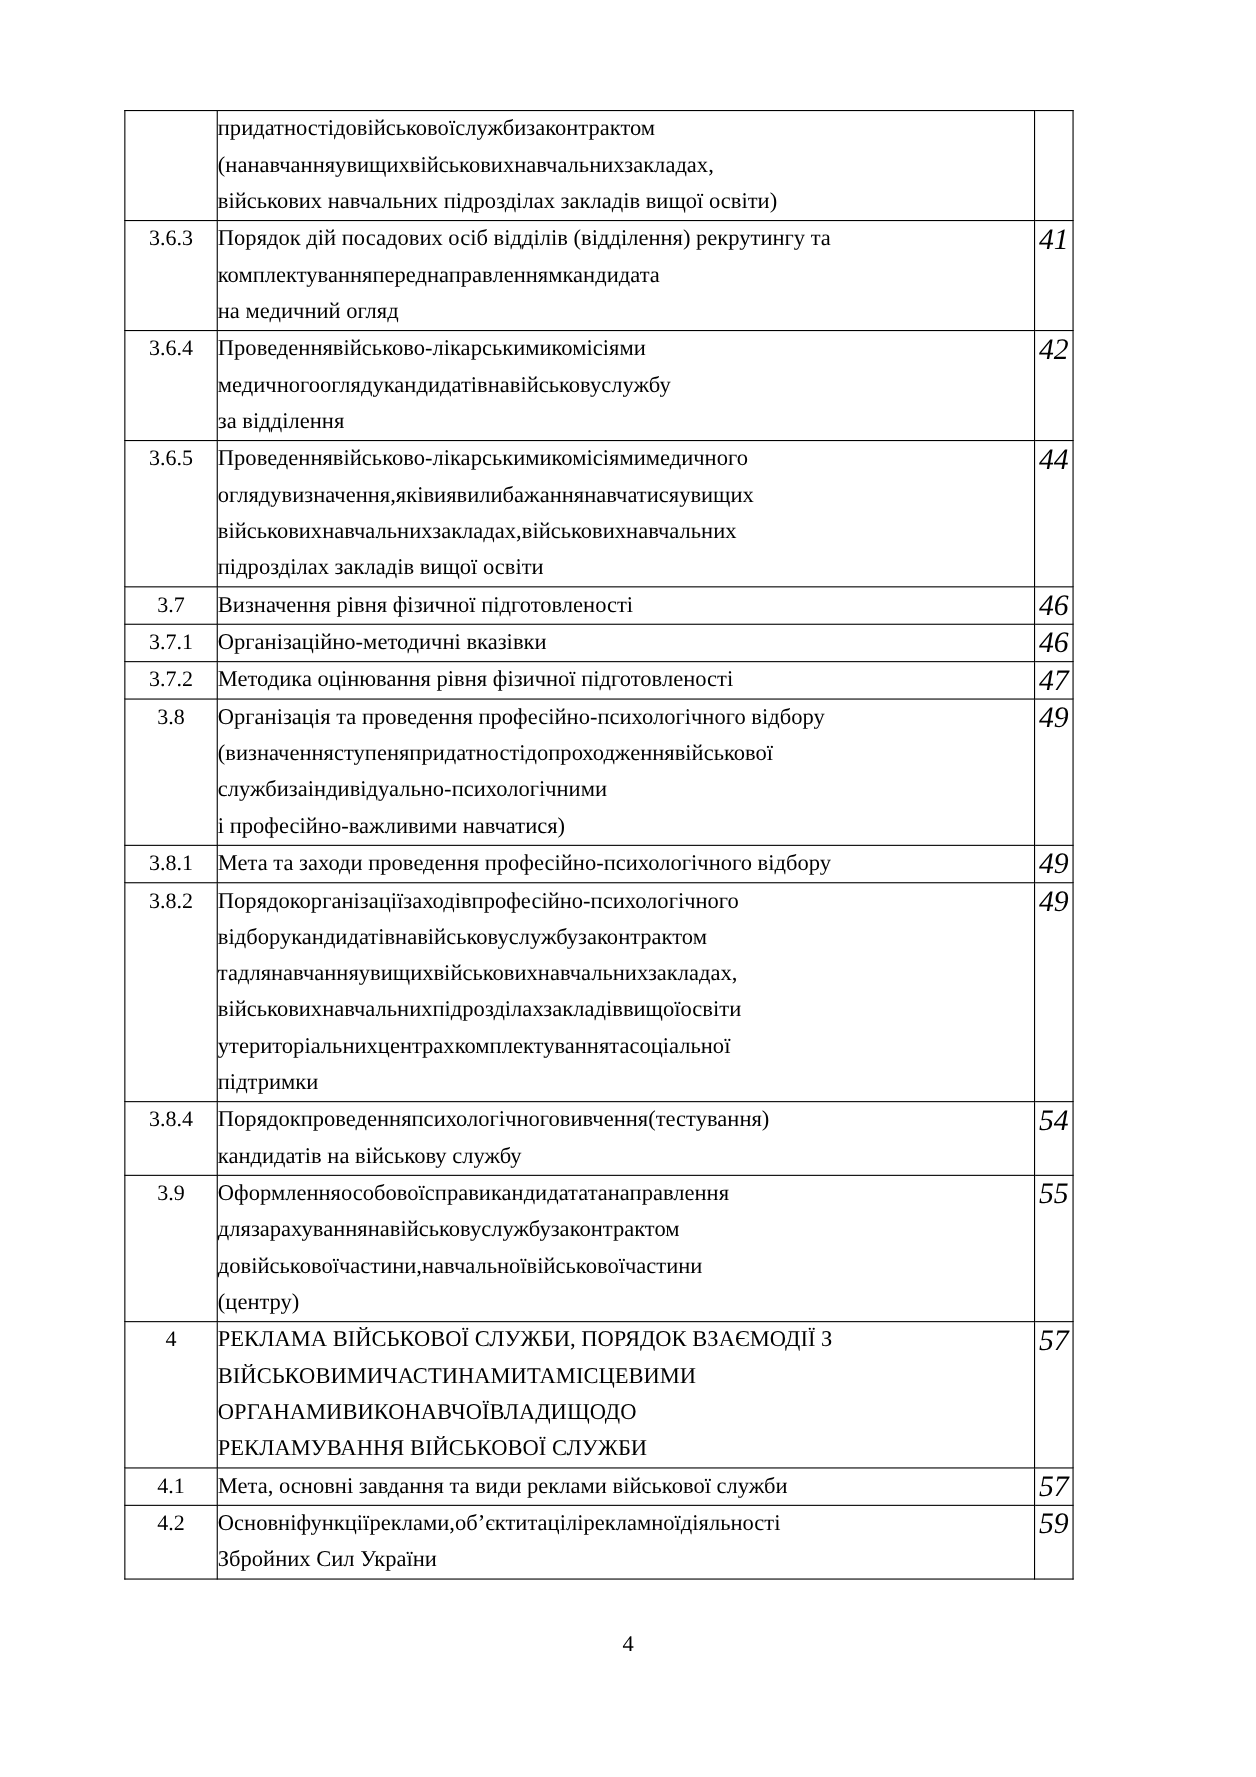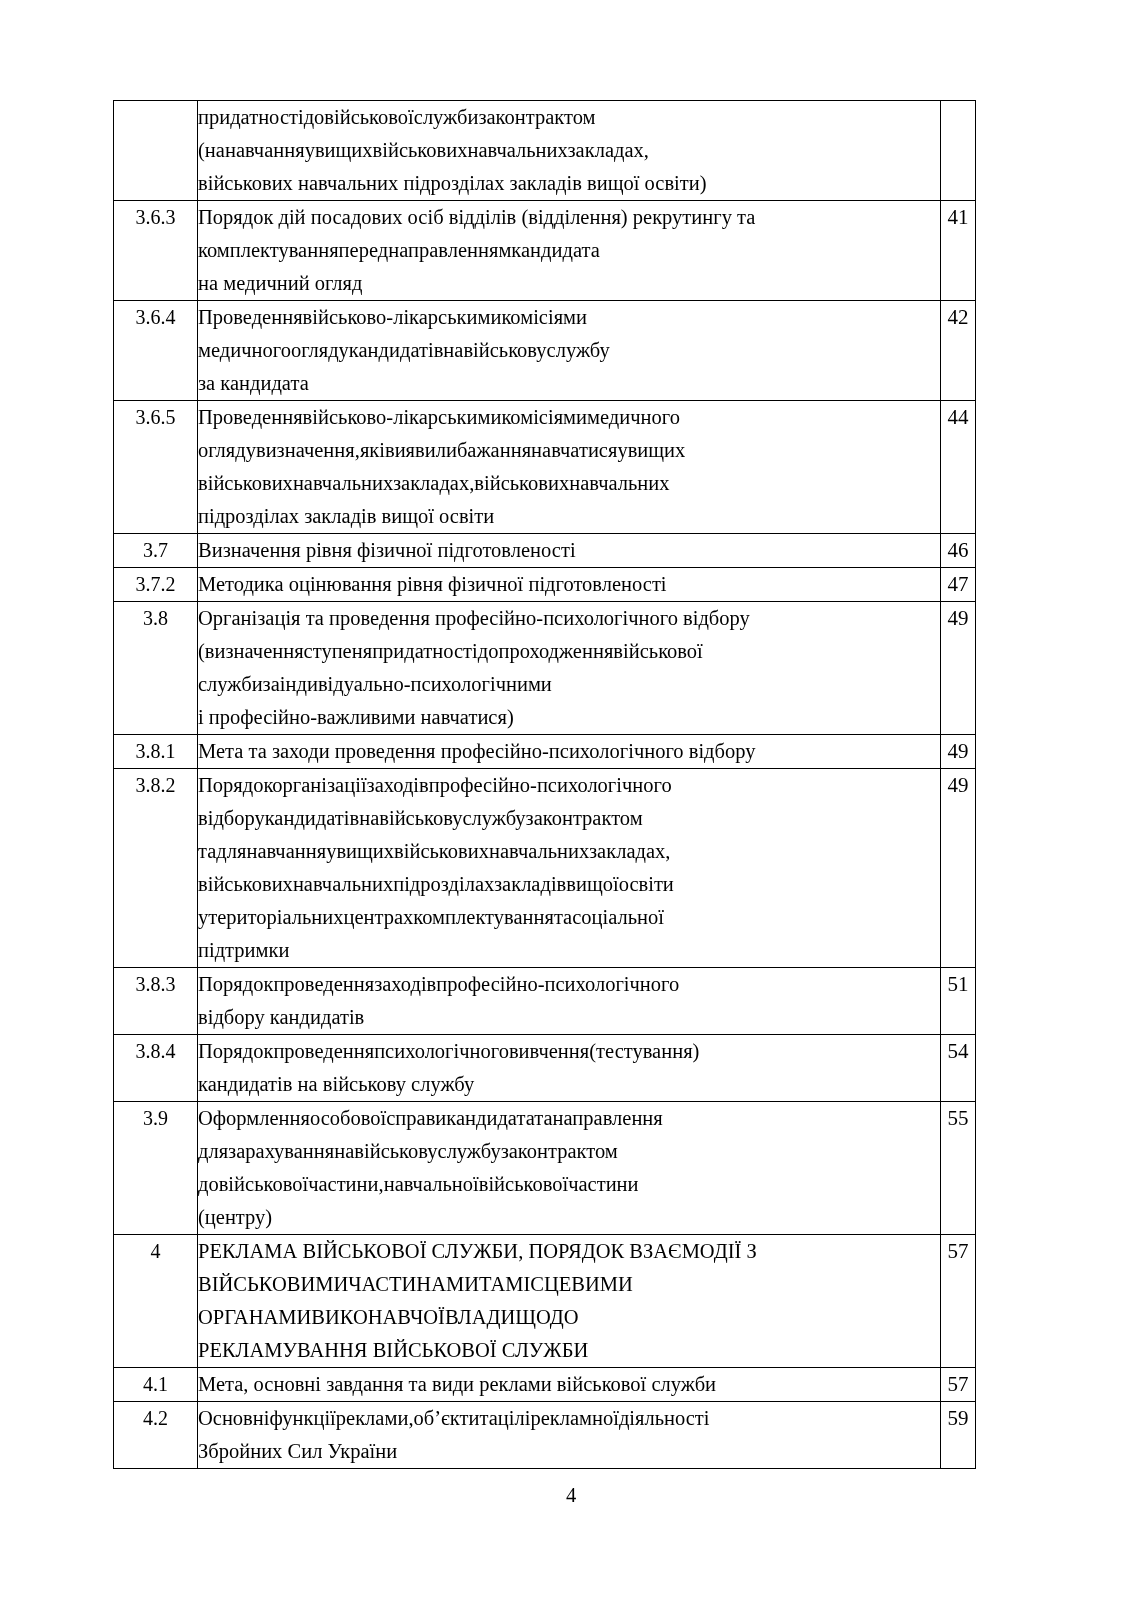--- a/index.html
+++ b/index.html
@@ -62,23 +62,24 @@
     word-spacing: 0;
   }
 
   .cell-title .ln {
     display: block;
     white-space: nowrap;
   }
 
   .cell-page {
     text-align: center;
-    font-size: 21px;
+    font-size: 27px;
     line-height: 33px;
     padding: 4px 2px 5px 2px;
+    font-style: italic;
   }
 
   
   .spread {
     display: flex;
     justify-content: space-between;
     white-space: nowrap;
   }
   .spread.flush {
     justify-content: flex-start;
@@ -124,38 +125,45 @@
             <div class="ln spread"><span>комплектування</span><span>перед</span><span>направленням</span><span>кандидата</span></div>
             <div class="ln"><span>на медичний огляд</span></div>
           </td>
           <td class="cell-page">41</td>
         </tr>
         <tr>
           <td class="cell-num">3.6.4</td>
           <td class="cell-title">
             <div class="ln spread"><span>Проведення</span><span>військово-лікарськими</span><span>комісіями</span></div>
             <div class="ln spread"><span>медичного</span><span>огляду</span><span>кандидатів</span><span>на</span><span>військову</span><span>службу</span></div>
-            <div class="ln"><span>за кандидата</span></div>
+            <div class="ln"><span>за відділення</span></div>
           </td>
           <td class="cell-page">42</td>
         </tr>
         <tr>
           <td class="cell-num">3.6.5</td>
           <td class="cell-title">
             <div class="ln spread"><span>Проведення</span><span>військово-лікарськими</span><span>комісіями</span><span>медичного</span></div>
             <div class="ln spread"><span>огляду</span><span>визначення,</span><span>які</span><span>виявили</span><span>бажання</span><span>навчатися</span><span>у</span><span>вищих</span></div>
             <div class="ln spread"><span>військових</span><span>навчальних</span><span>закладах,</span><span>військових</span><span>навчальних</span></div>
             <div class="ln"><span>підрозділах закладів вищої освіти</span></div>
           </td>
           <td class="cell-page">44</td>
         </tr>
         <tr>
           <td class="cell-num">3.7</td>
           <td class="cell-title">
             <div class="ln"><span>Визначення рівня фізичної підготовленості</span></div>
+          </td>
+          <td class="cell-page">46</td>
+        </tr>
+        <tr>
+          <td class="cell-num">3.7.1</td>
+          <td class="cell-title">
+            <div class="ln"><span>Організаційно-методичні вказівки</span></div>
           </td>
           <td class="cell-page">46</td>
         </tr>
         <tr>
           <td class="cell-num">3.7.2</td>
           <td class="cell-title">
             <div class="ln"><span>Методика оцінювання рівня фізичної підготовленості</span></div>
           </td>
           <td class="cell-page">47</td>
         </tr>
@@ -182,28 +190,20 @@
             <div class="ln spread"><span>Порядок</span><span>організації</span><span>заходів</span><span>професійно-психологічного</span></div>
             <div class="ln spread"><span>відбору</span><span>кандидатів</span><span>на</span><span>військову</span><span>службу</span><span>за</span><span>контрактом</span></div>
             <div class="ln spread"><span>та</span><span>для</span><span>навчання</span><span>у</span><span>вищих</span><span>військових</span><span>навчальних</span><span>закладах,</span></div>
             <div class="ln spread"><span>військових</span><span>навчальних</span><span>підрозділах</span><span>закладів</span><span>вищої</span><span>освіти</span></div>
             <div class="ln spread"><span>у</span><span>територіальних</span><span>центрах</span><span>комплектування</span><span>та</span><span>соціальної</span></div>
             <div class="ln"><span>підтримки</span></div>
           </td>
           <td class="cell-page">49</td>
         </tr>
         <tr>
-          <td class="cell-num">3.8.3</td>
-          <td class="cell-title">
-            <div class="ln spread"><span>Порядок</span><span>проведення</span><span>заходів</span><span>професійно-психологічного</span></div>
-            <div class="ln"><span>відбору кандидатів</span></div>
-          </td>
-          <td class="cell-page">51</td>
-        </tr>
-        <tr>
           <td class="cell-num">3.8.4</td>
           <td class="cell-title">
             <div class="ln spread"><span>Порядок</span><span>проведення</span><span>психологічного</span><span>вивчення</span><span>(тестування)</span></div>
             <div class="ln"><span>кандидатів на військову службу</span></div>
           </td>
           <td class="cell-page">54</td>
         </tr>
         <tr>
           <td class="cell-num">3.9</td>
           <td class="cell-title">

